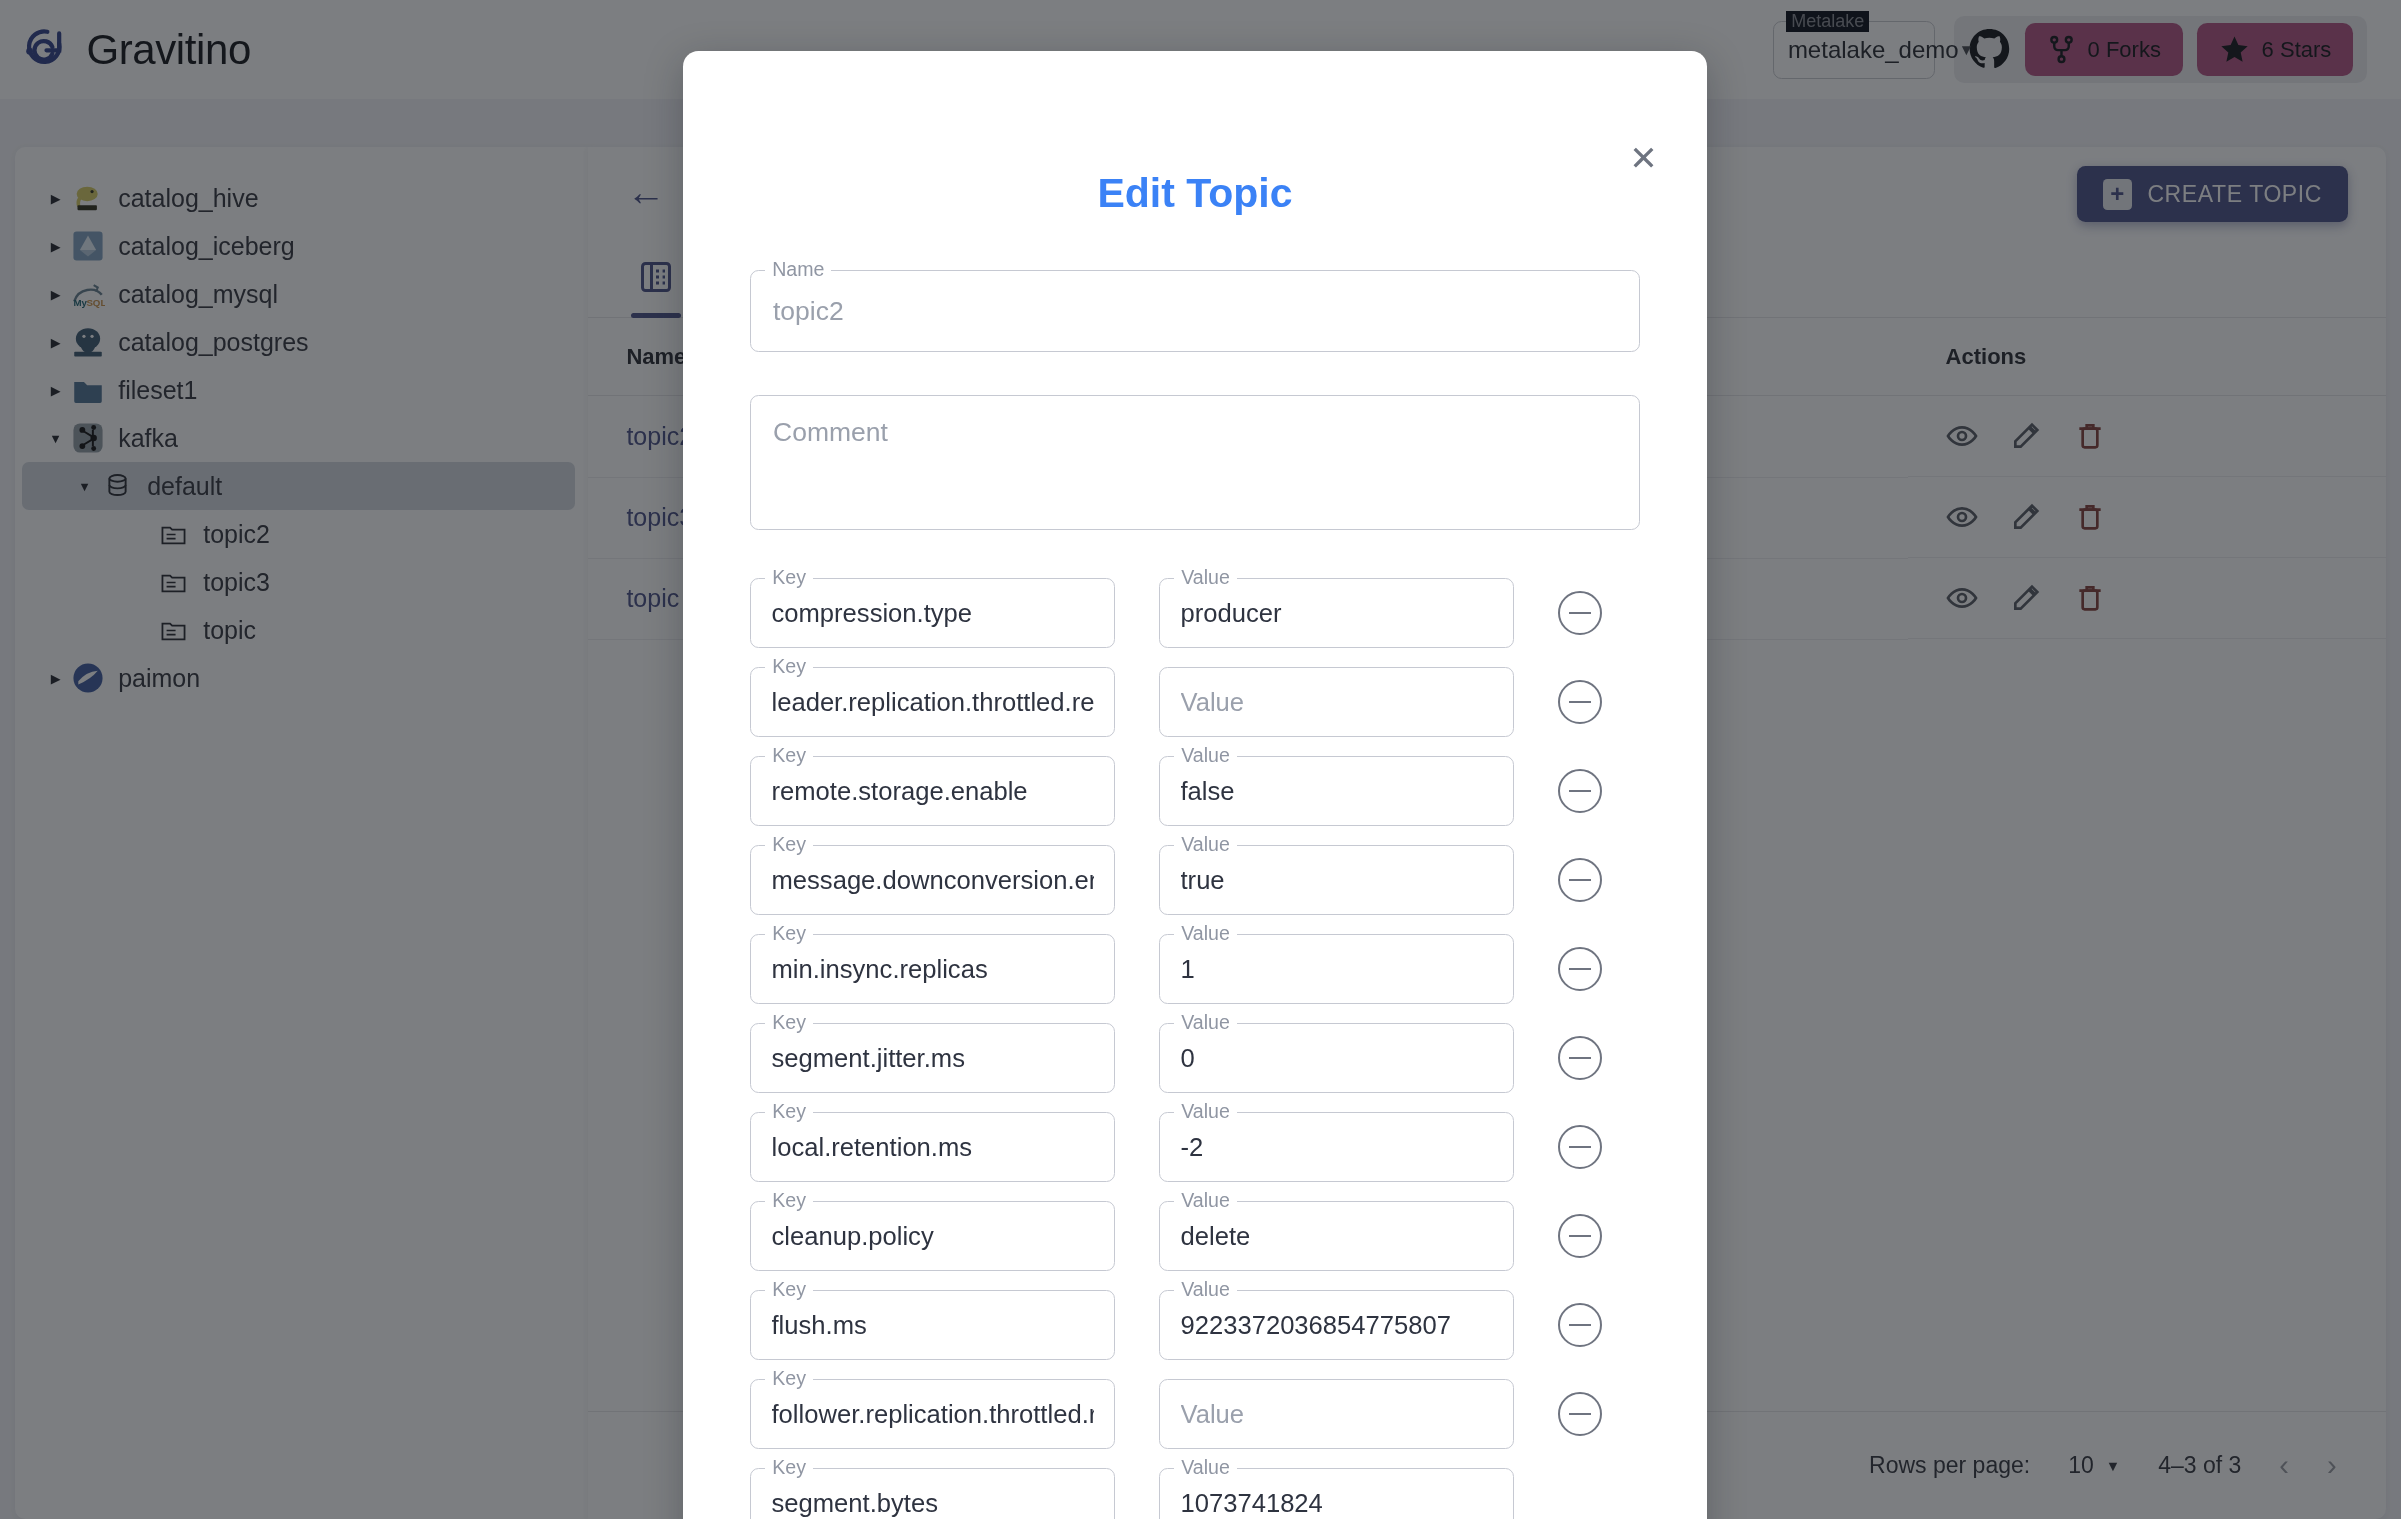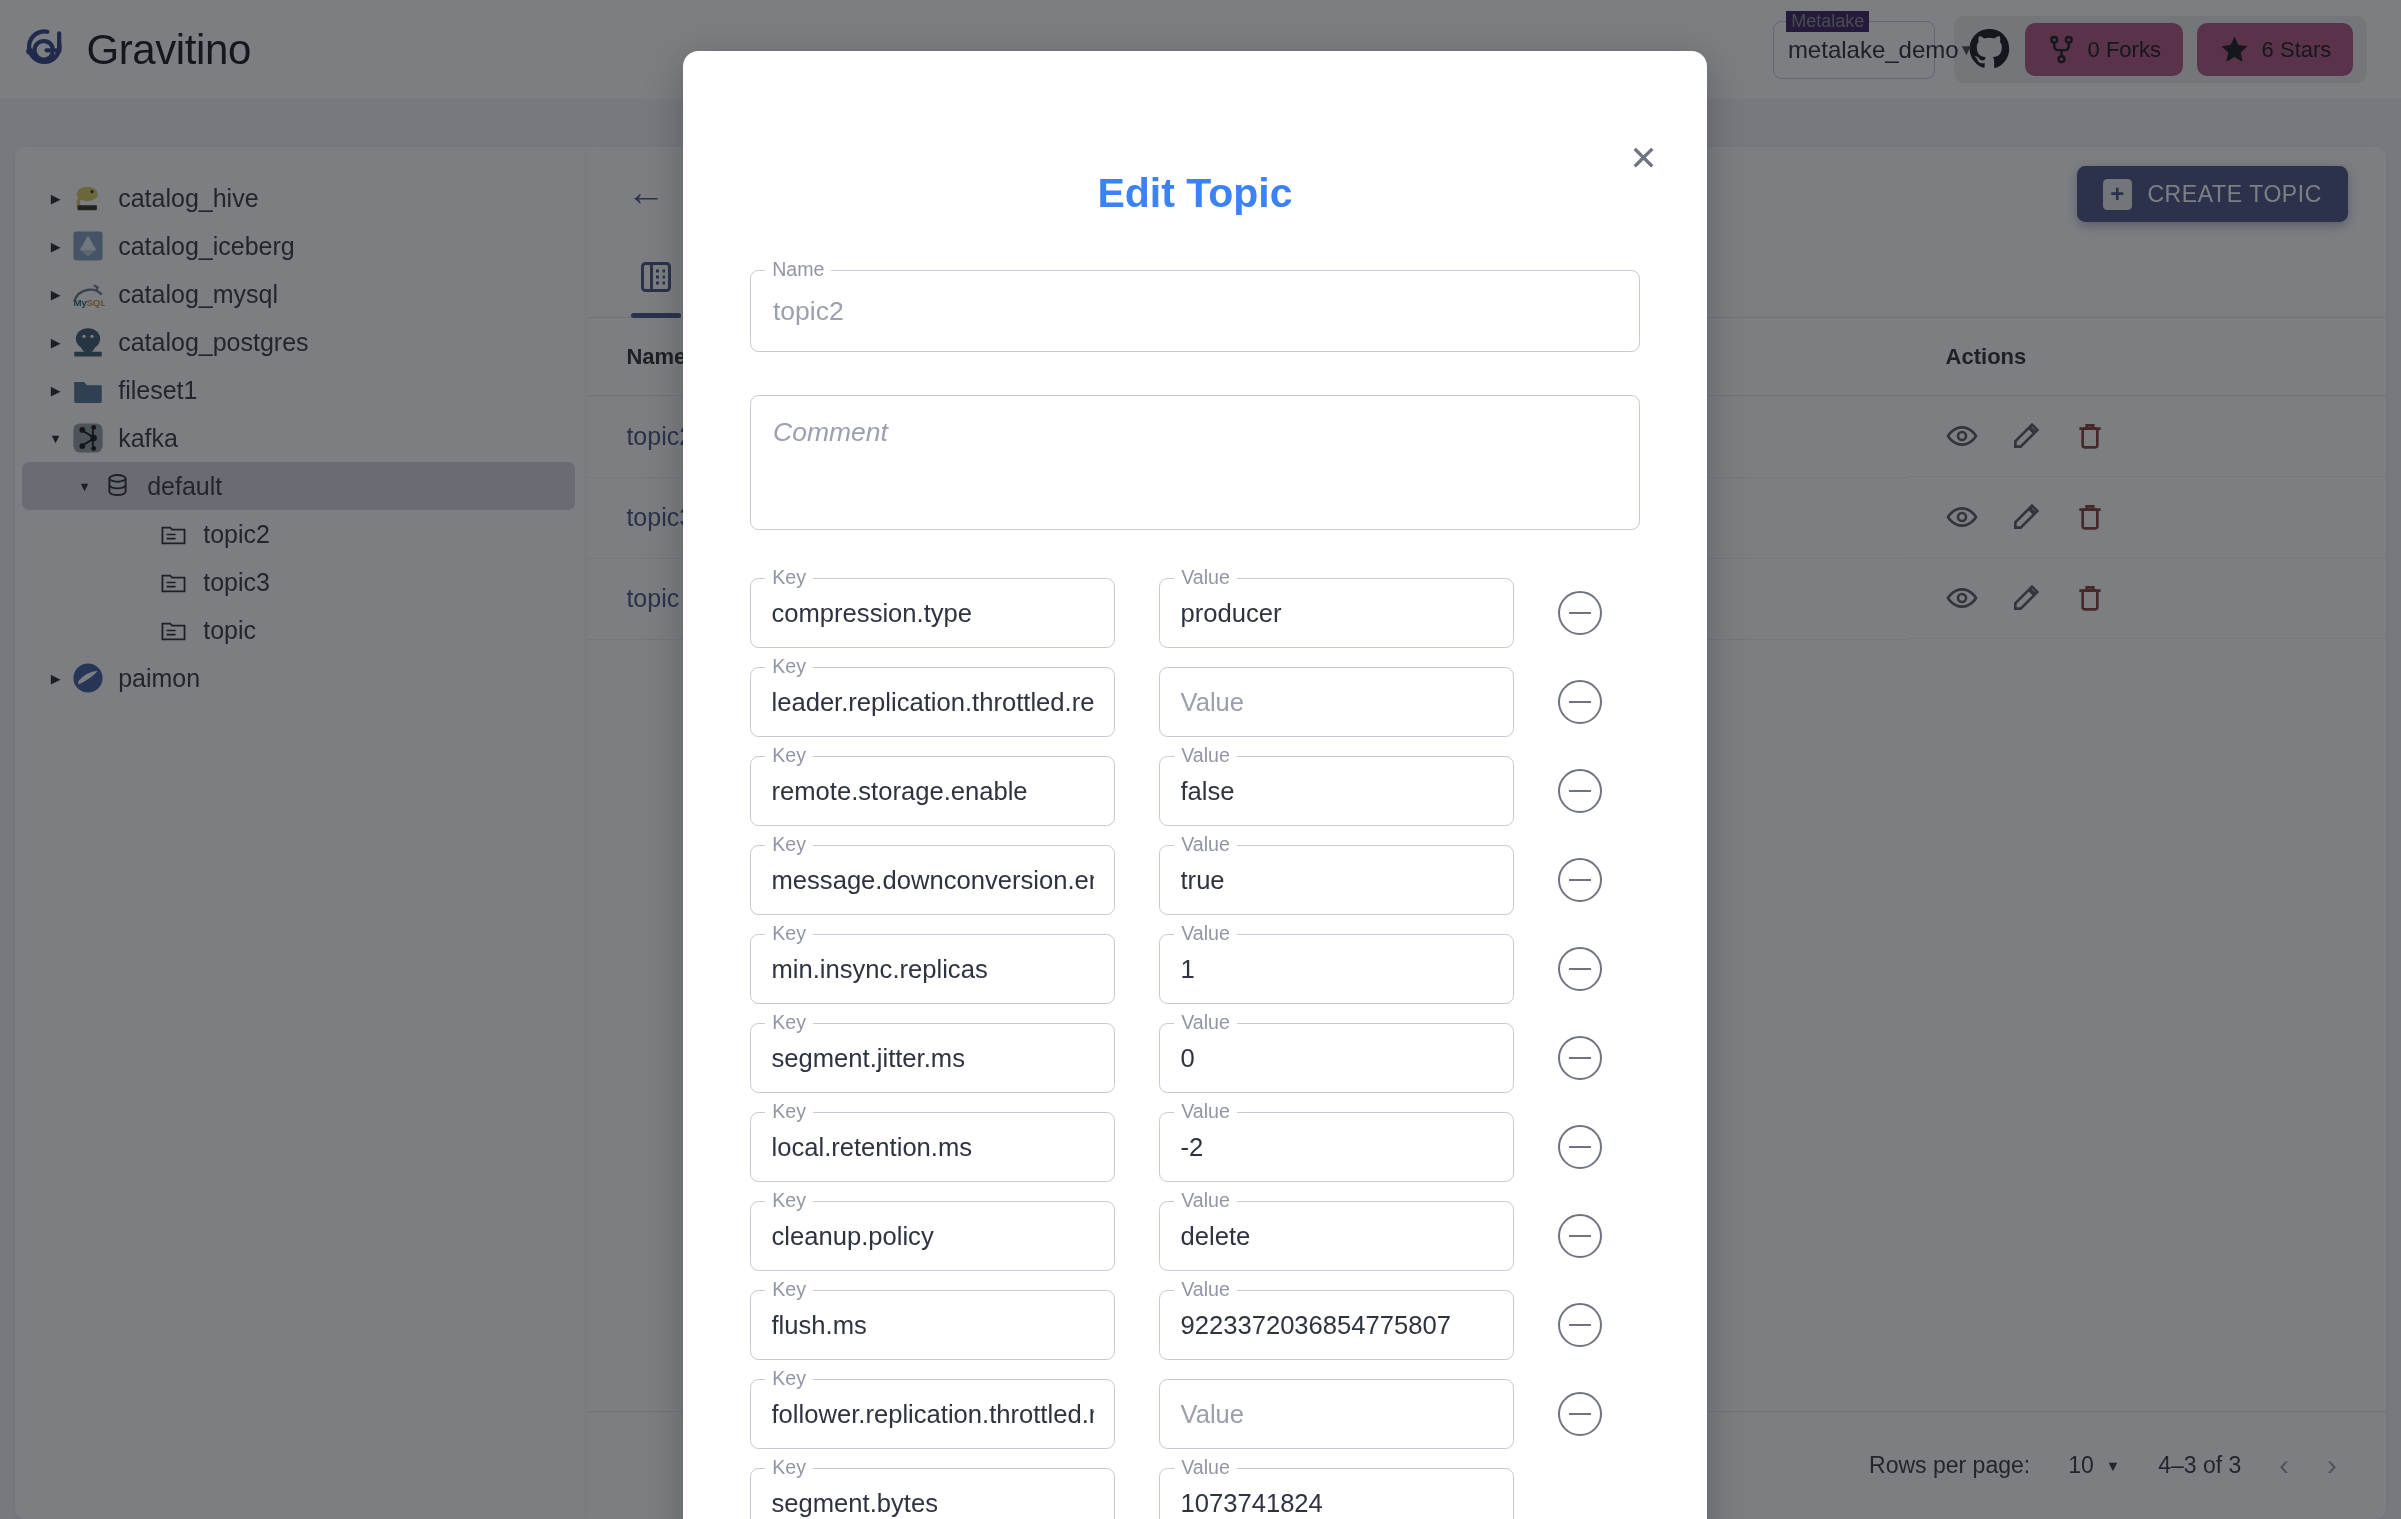--- a/index.html
+++ b/index.html
@@ -31,21 +31,21 @@
   #appbar-right {
     margin-left: auto; display: flex; align-items: center; gap: 19px; margin-right: 34px;
   }
   .metalake-box {
     position: relative;
     width: 162px; height: 58px;
     border: 0.9px solid #c9ccd6; border-radius: 8.5px;
     display: flex; align-items: center; padding: 0 13.7px;
   }
   .metalake-legend {
-    position: absolute; top: -11px; left: 12px; background: #4c1d95;
+    position: absolute; top: -11px; left: 12px; background: #0f172a;
     padding: 0 5.1px; font-size: 18px; color: #8b8f9c;
   }
   .metalake-value { font-size: 24px; color: #2e3440; white-space: nowrap; }
   .metalake-caret { margin-left: auto; font-size: 15.4px; color: #4b5058; }
 
   #gh-group {
     display: flex; align-items: center; gap: 13.7px;
     background: #edeef3; border-radius: 10.2px; padding: 6.8px 13.7px;
   }
   .gh-pill {
@@ -199,21 +199,21 @@
     outline: none;
   }
   .ol-input::placeholder { color: #9aa0ac; }
 
   #name-field { margin-bottom: 43px; }
   #name-field .ol-input { height: 82px; font-size: 26.5px; padding: 0 22px; }
 
   #comment-field { margin-bottom: 48px; }
   #comment-field .ol-input {
     height: 135px; font-size: 26.5px; padding: 20.5px 22px;
-    resize: none; display: block; font-style: italic;
+    resize: none; display: block;
   }
 
   #props-label { font-size: 23px; color: #6f7480; margin-bottom: 20.5px; }
 
   .prop-row {
     display: grid;
     grid-template-columns: 365px 1fr 82px;
     column-gap: 44px;
     align-items: center;
     margin-bottom: 19px;

